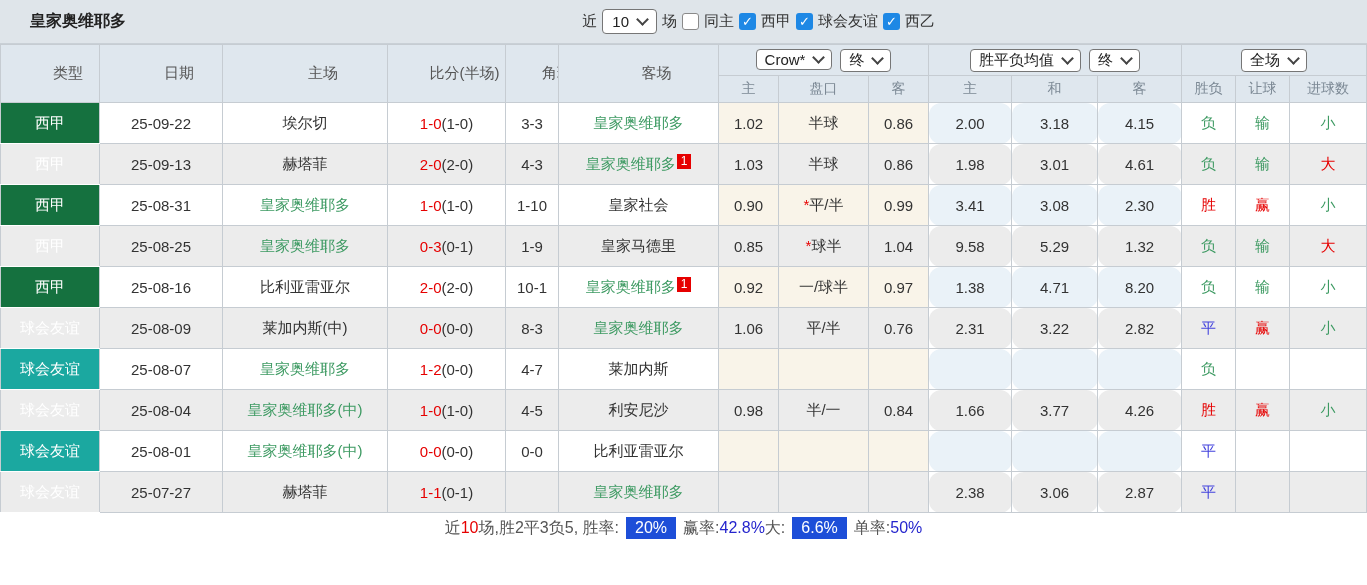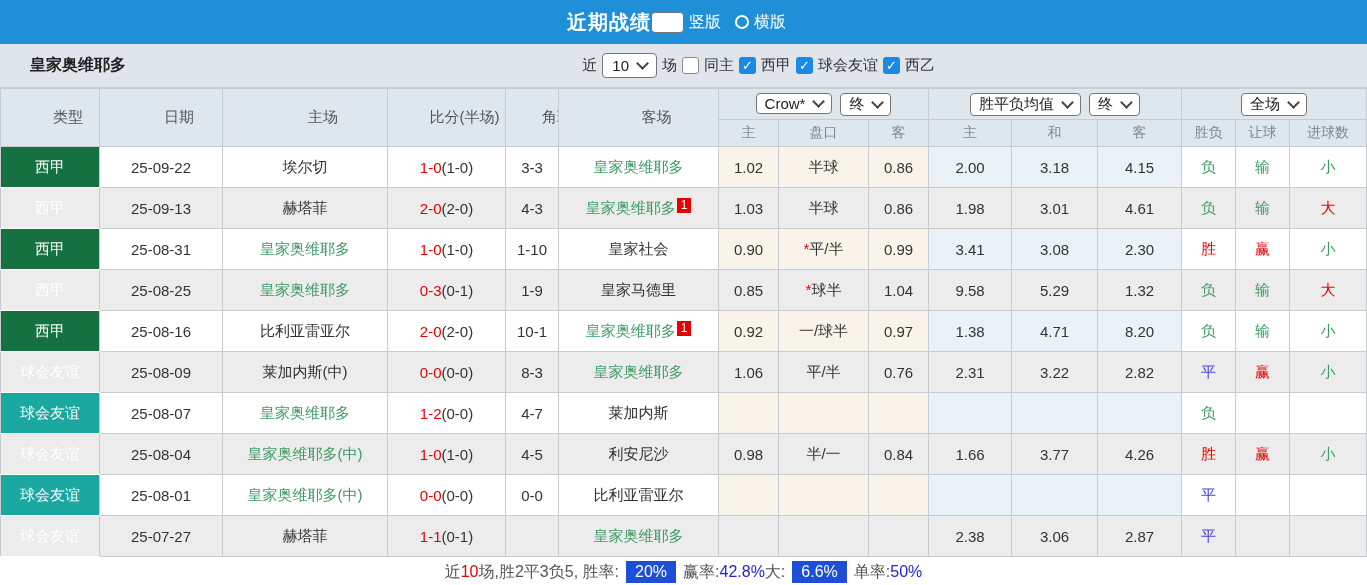--- a/index.html
+++ b/index.html
@@ -29,48 +29,41 @@
   th,td{border:1px solid #c6ccd2;text-align:center;overflow:hidden;white-space:nowrap;padding:0;}
   thead th{background:#dfe7ee;font-weight:normal;}
   thead .hmain{color:#555;font-size:15px;padding-left:36px;}
   tr.selrow th{height:30px;}
   tr.labrow th{height:26px;color:#7b8894;font-size:14px;}
   .selcell{display:flex;align-items:flex-start;justify-content:center;gap:8px;}
   .selcell .sel{padding:1px 8px;}
   tbody td{height:40px;font-size:15px;color:#333;background:#fff;}
   tbody tr.even td{background:#ececec;}
   tbody td.ivory{background:#f9f4e9;}
-  tbody td.bluec{background:#eaf2f8;}
+  tbody td.bluec{background:#eaf2f8;border-radius:12px;}
   tbody td.type-green{background:#15713f;color:#fff;border-bottom:1px solid #fff;}
   tbody td.type-teal{background:#1ba8a0;color:#fff;border-bottom:1px solid #fff;}
   .c-green{color:#3d9a62;}
   .c-red{color:#e60000;}
   .c-blue{color:#4343dd;}
   .score-ft{color:#e60000;}
   .score-ht{color:#333;}
   .redcard{display:inline-block;background:#e60000;color:#fff;font-size:12px;line-height:15px;padding:0 4px;margin-left:1px;position:relative;top:-4px;}
 
   
   .footer{height:30px;display:flex;align-items:center;justify-content:center;font-size:16px;color:#555;background:#fff;}
   .footer .badge{background:#1d4ed8;color:#fff;padding:2px 9px;margin:0 7px;}
   .footer .f-red{color:#e60000;}
   .footer .f-blue{color:#2525cd;text-align:center;}
 </style>
 </head>
 <body>
 
 <div class="wrap">
 
-  <div class="topbar">
-    <span class="topbar-title">近期战绩</span>
-    <span class="radio sel"></span>
-    <span class="radio-label">竖版</span>
-    <span class="radio unsel"></span>
-    <span class="radio-label">横版</span>
-  </div>
 
   <div class="filterbar">
     <span class="team-title">皇家奥维耶多</span>
     <div class="filter-controls">
       <span>近</span>
       <span class="sel">
         <span>10</span>
         <span class="chev"></span>
       </span>
       <span>场</span>

